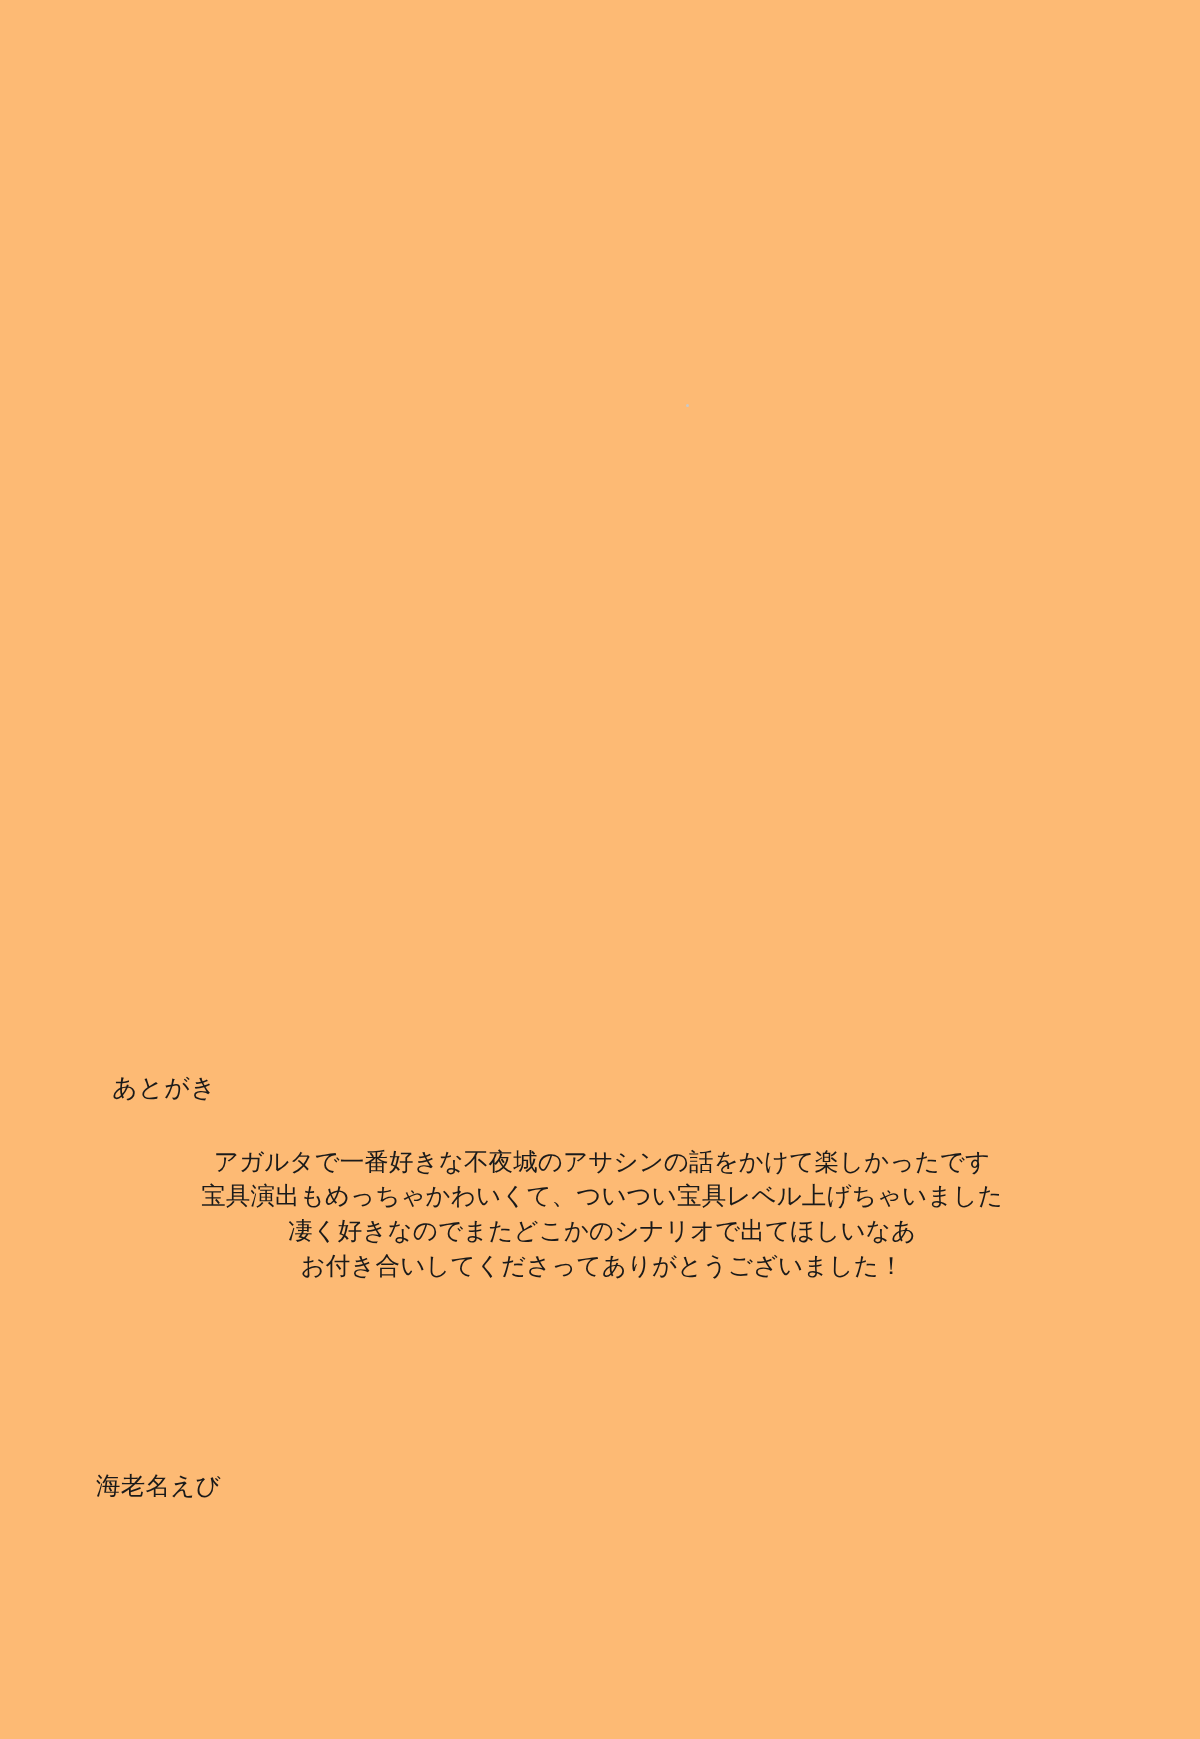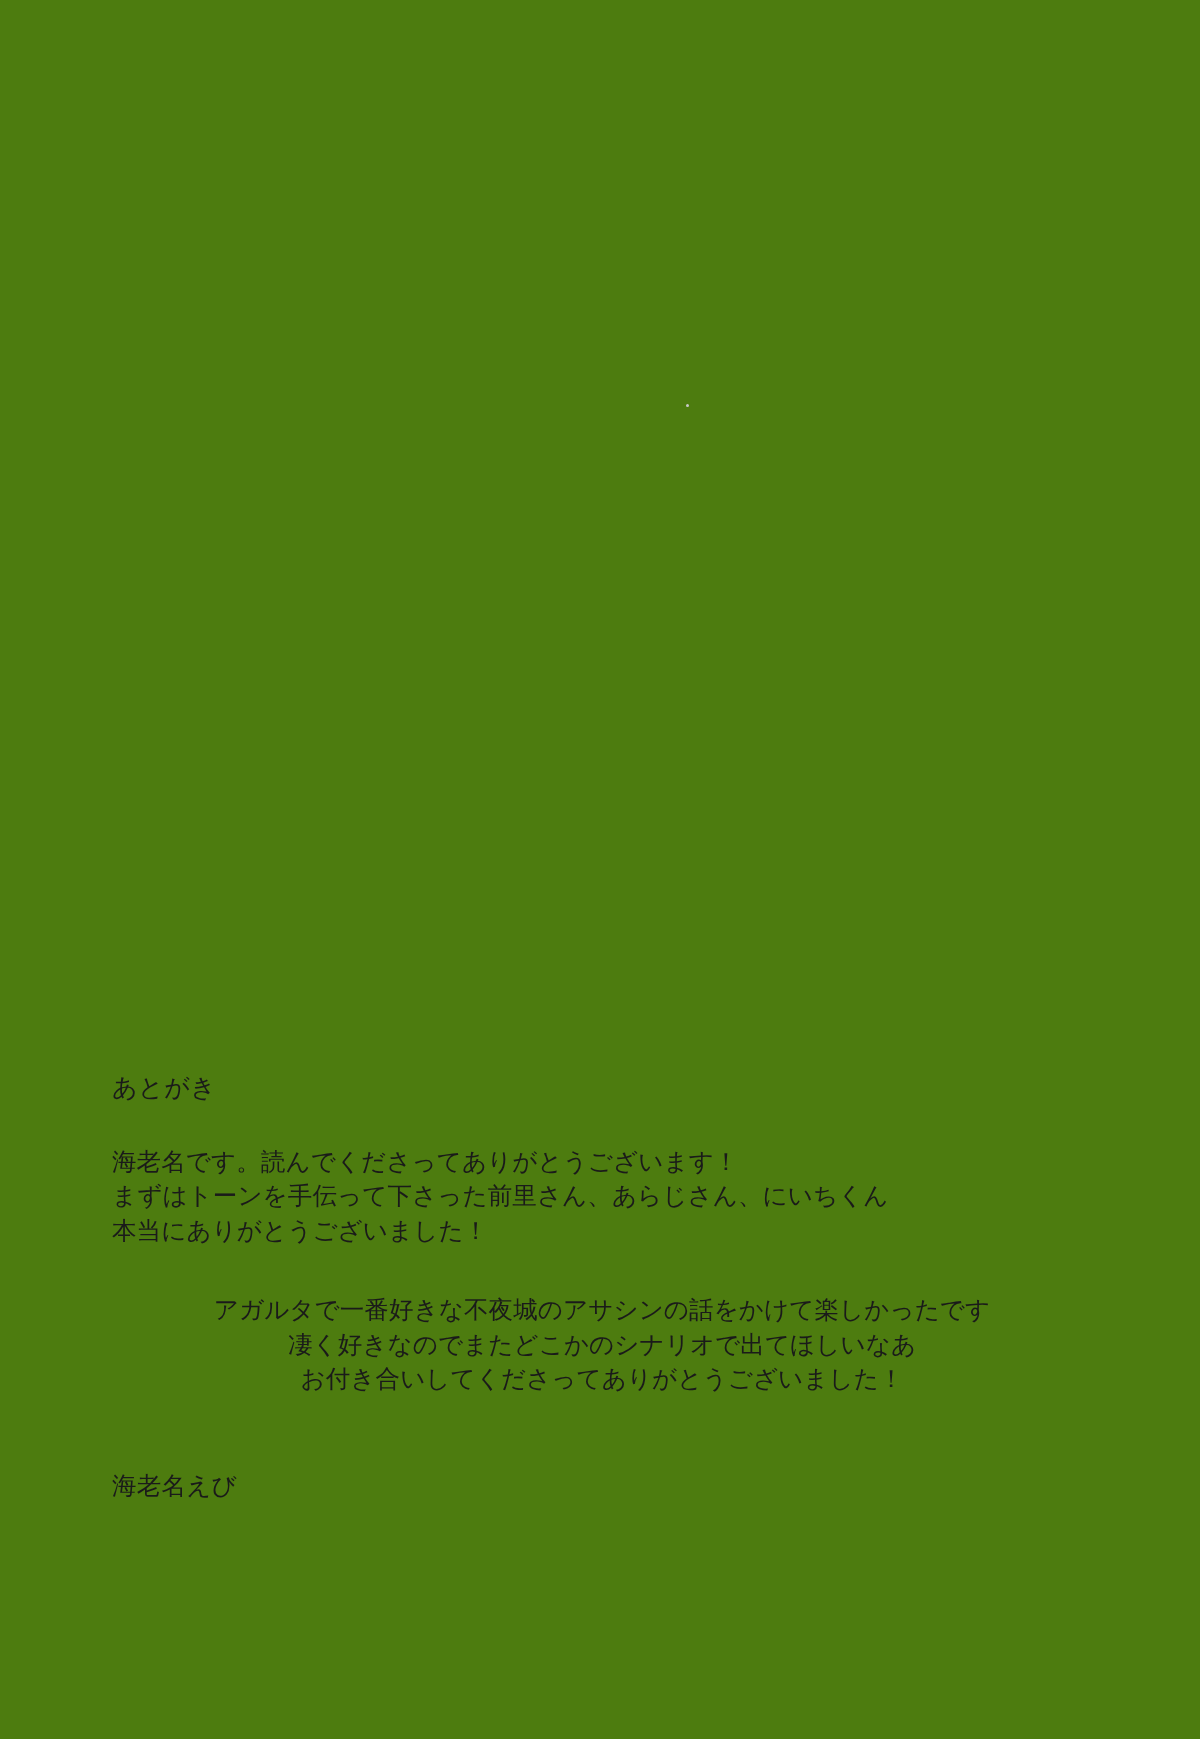--- a/index.html
+++ b/index.html
@@ -11,21 +11,21 @@
     width: 1200px;
     height: 1739px;
     position: relative;
     font-family: "DejaVu Sans", "Liberation Sans", sans-serif;
     color: #1a1a1a;
     overflow: hidden;
   }
   .page {
     position: absolute;
     inset: 0;
-    background: #4d7c0f;
+    background: #fdba74;
   }
   .afterword {
     position: absolute;
     left: 112px;
     top: 1072px;
     width: 980px;
   }
   .afterword-heading {
     font-size: 25px;
     line-height: 1.3;
@@ -41,21 +41,21 @@
     text-align: center;
   }
   .line {
     font-size: 24.5px;
     line-height: 1.42;
     letter-spacing: 0.005em;
     white-space: pre;
   }
   .signature {
     position: absolute;
-    left: 112px;
+    left: 96px;
     top: 1470px;
     font-size: 24.5px;
     line-height: 1.3;
     letter-spacing: 0.01em;
   }
   .dust {
     position: absolute;
     left: 686px;
     top: 404px;
     width: 3px;
@@ -67,28 +67,24 @@
 </head>
 <body>
 
 <div class="page">
 
   <span class="dust"></span>
 
   <section class="afterword">
     <h1 class="afterword-heading">あとがき</h1>
 
-    <div class="para">
-      <div class="line">海老名です。読んでくださってありがとうございます！</div>
-      <div class="line">まずはトーンを手伝って下さった前里さん、あらじさん、にいちくん</div>
-      <div class="line">本当にありがとうございました！</div>
-    </div>
 
     <div class="para">
       <div class="line">アガルタで一番好きな不夜城のアサシンの話をかけて楽しかったです</div>
+      <div class="line">宝具演出もめっちゃかわいくて、ついつい宝具レベル上げちゃいました</div>
       <div class="line">凄く好きなのでまたどこかのシナリオで出てほしいなあ</div>
       <div class="line">お付き合いしてくださってありがとうございました！</div>
     </div>
   </section>
 
   <div class="signature">海老名えび</div>
 
 </div>
 
 </body></html>

